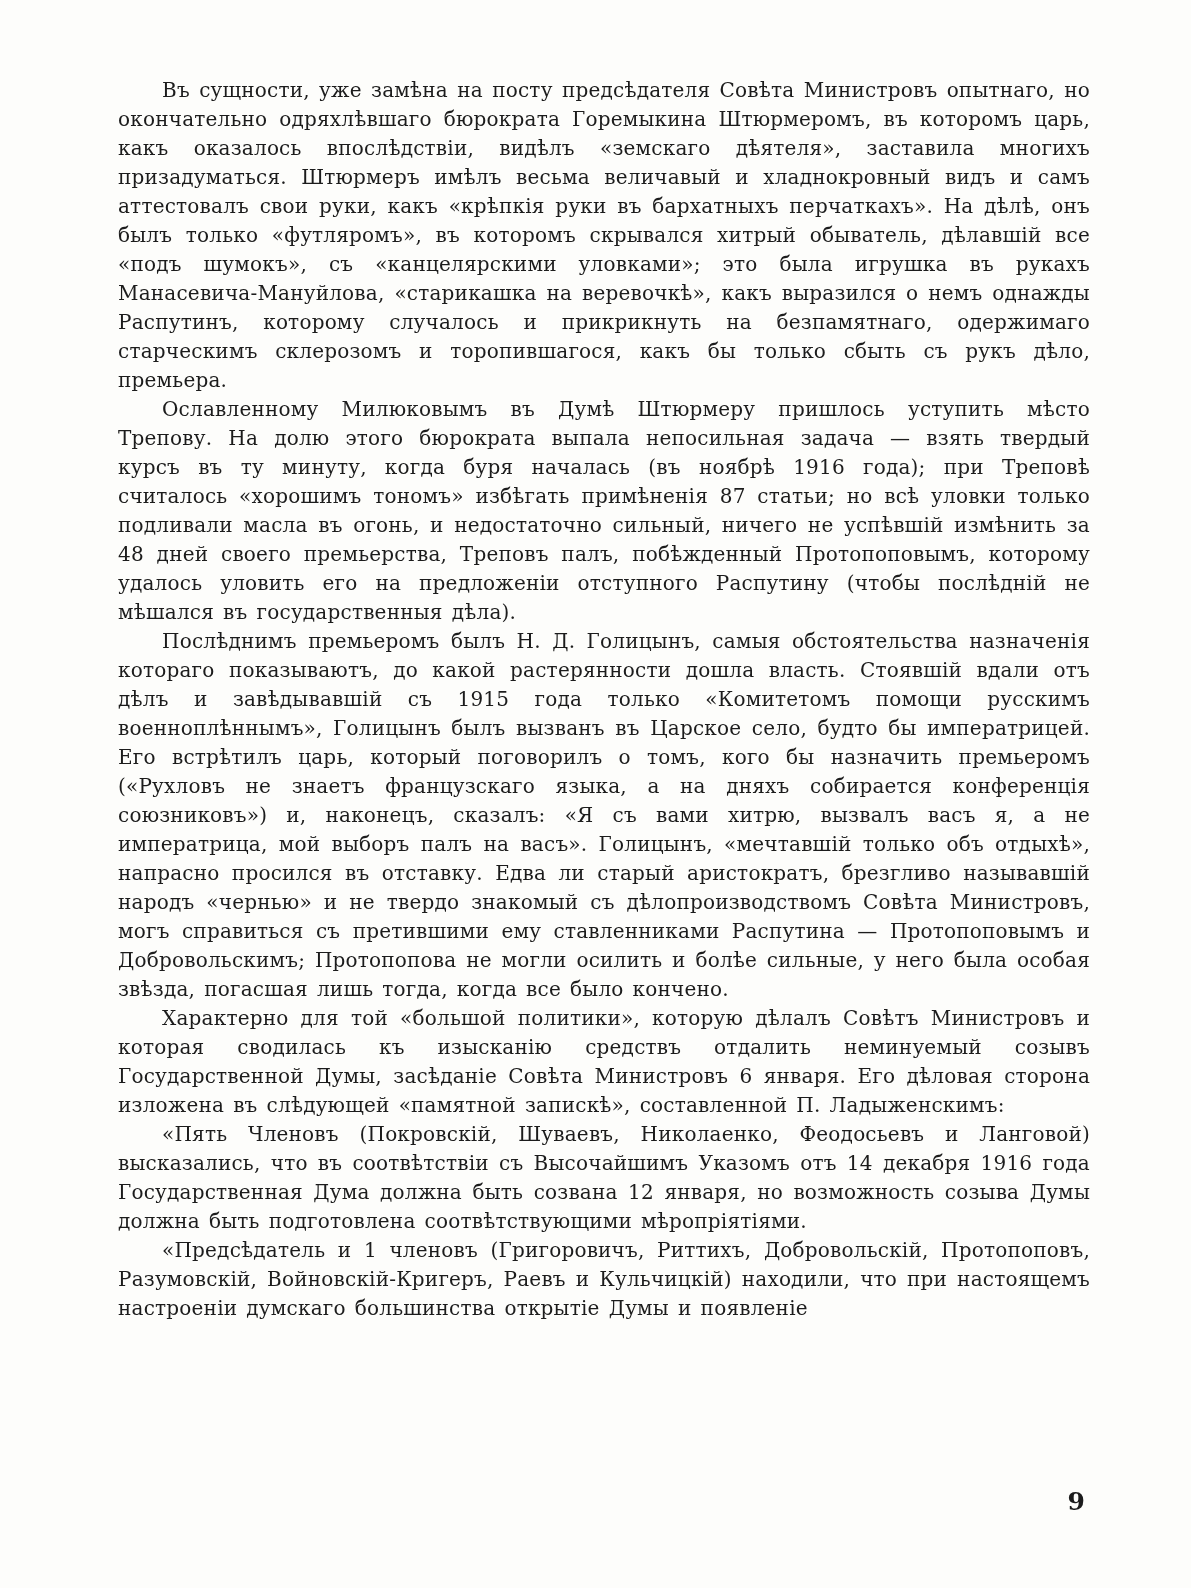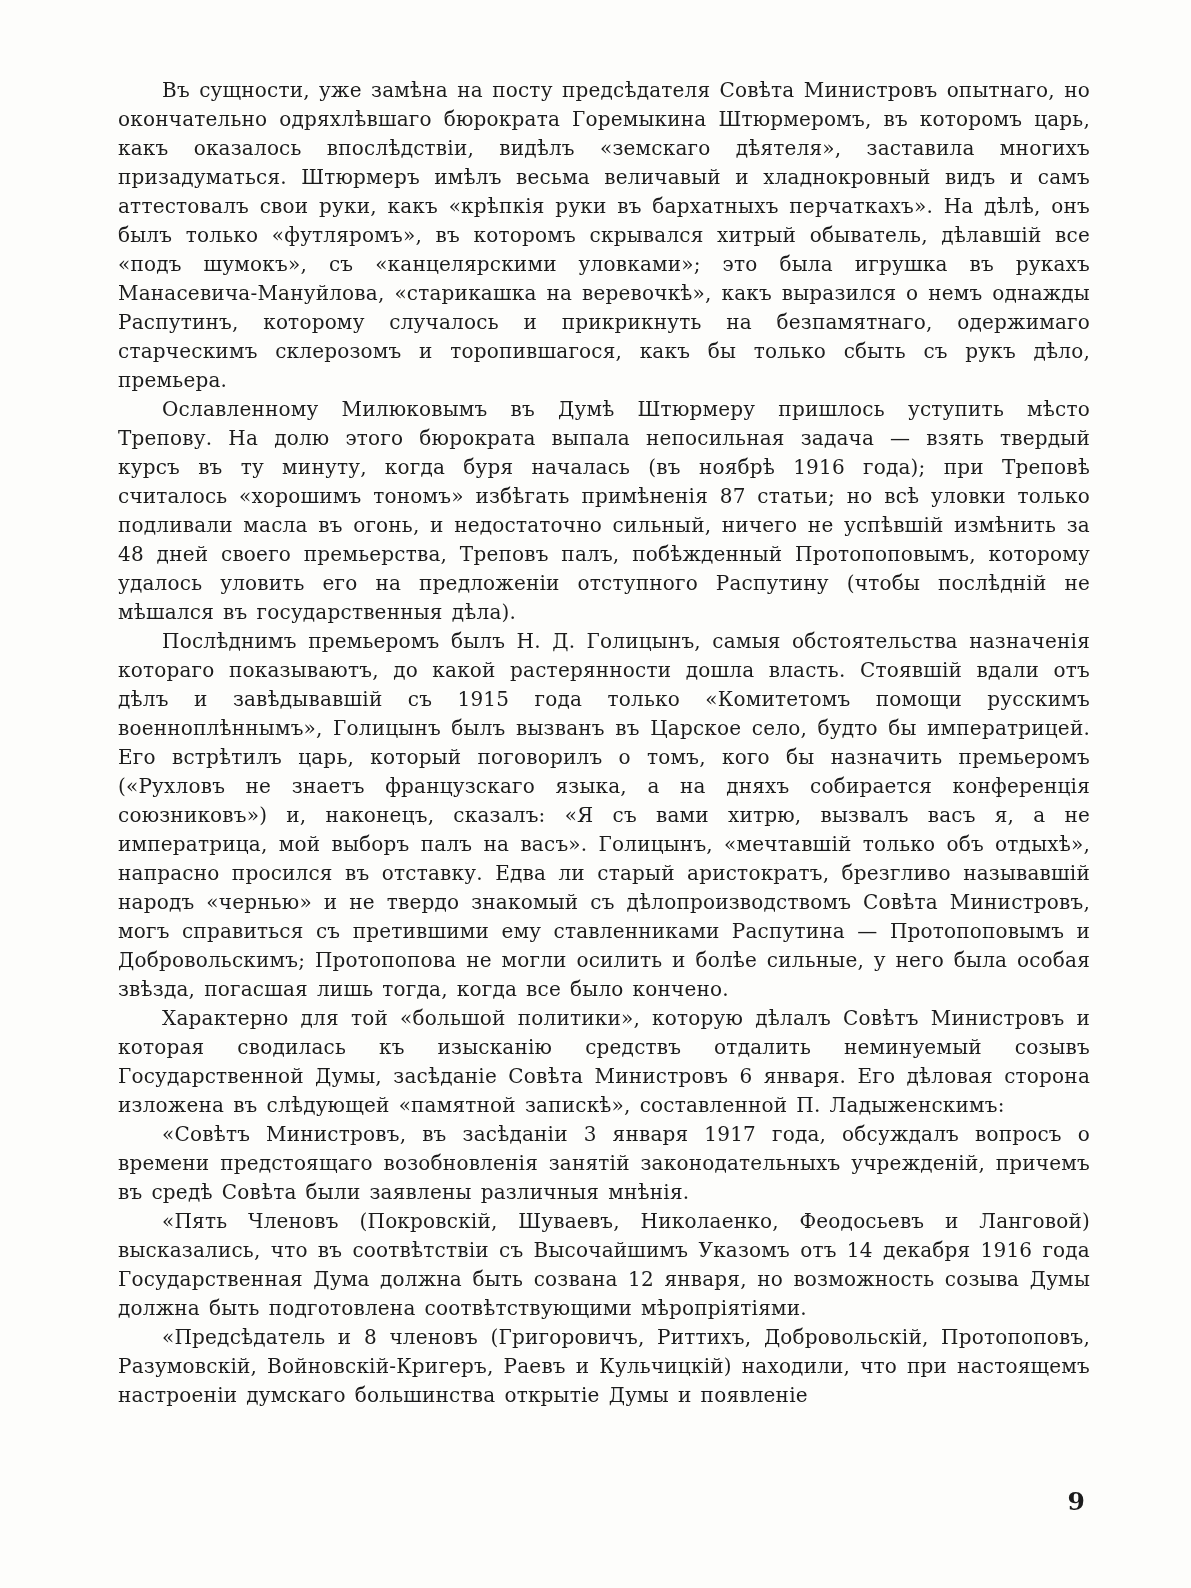--- a/index.html
+++ b/index.html
@@ -46,18 +46,17 @@
 </style>
 </head>
 <body>
 
 <div class="page">
   <div class="text-block">
     <p class="para">Въ сущности, уже замѣна на посту предсѣдателя Совѣта Министровъ опытнаго, но окончательно одряхлѣвшаго бюрократа Горемыкина Штюрмеромъ, въ которомъ царь, какъ оказалось впослѣдствіи, видѣлъ «земскаго дѣятеля», заставила многихъ призадуматься. Штюрмеръ имѣлъ весьма величавый и хладнокровный видъ и самъ аттестовалъ свои руки, какъ «крѣпкія руки въ бархатныхъ перчаткахъ». На дѣлѣ, онъ былъ только «футляромъ», въ которомъ скрывался хитрый обыватель, дѣлавшій все «подъ шумокъ», съ «канцелярскими уловками»; это была игрушка въ рукахъ Манасевича-Мануйлова, «старикашка на веревочкѣ», какъ выразился о немъ однажды Распутинъ, которому случалось и прикрикнуть на безпамятнаго, одержимаго старческимъ склерозомъ и торопившагося, какъ бы только сбыть съ рукъ дѣло, премьера.</p>
     <p class="para">Ославленному Милюковымъ въ Думѣ Штюрмеру пришлось уступить мѣсто Трепову. На долю этого бюрократа выпала непосильная задача — взять твердый курсъ въ ту минуту, когда буря началась (въ ноябрѣ 1916 года); при Треповѣ считалось «хорошимъ тономъ» избѣгать примѣненія 87 статьи; но всѣ уловки только подливали масла въ огонь, и недостаточно сильный, ничего не успѣвшій измѣнить за 48 дней своего премьерства, Треповъ палъ, побѣжденный Протопоповымъ, которому удалось уловить его на предложеніи отступного Распутину (чтобы послѣдній не мѣшался въ государственныя дѣла).</p>
     <p class="para">Послѣднимъ премьеромъ былъ Н. Д. Голицынъ, самыя обстоятельства назначенія котораго показываютъ, до какой растерянности дошла власть. Стоявшій вдали отъ дѣлъ и завѣдывавшій съ 1915 года только «Комитетомъ помощи русскимъ военноплѣннымъ», Голицынъ былъ вызванъ въ Царское село, будто бы императрицей. Его встрѣтилъ царь, который поговорилъ о томъ, кого бы назначить премьеромъ («Рухловъ не знаетъ французскаго языка, а на дняхъ собирается конференція союзниковъ») и, наконецъ, сказалъ: «Я съ вами хитрю, вызвалъ васъ я, а не императрица, мой выборъ палъ на васъ». Голицынъ, «мечтавшій только объ отдыхѣ», напрасно просился въ отставку. Едва ли старый аристократъ, брезгливо называвшій народъ «чернью» и не твердо знакомый съ дѣлопроизводствомъ Совѣта Министровъ, могъ справиться съ претившими ему ставленниками Распутина — Протопоповымъ и Добровольскимъ; Протопопова не могли осилить и болѣе сильные, у него была особая звѣзда, погасшая лишь тогда, когда все было кончено.</p>
     <p class="para">Характерно для той «большой политики», которую дѣлалъ Совѣтъ Министровъ и которая сводилась къ изысканію средствъ отдалить неминуемый созывъ Государственной Думы, засѣданіе Совѣта Министровъ 6 января. Его дѣловая сторона изложена въ слѣдующей «памятной запискѣ», составленной П. Ладыженскимъ:</p>
-    <p class="para">«Совѣтъ Министровъ, въ засѣданіи 3 января 1917 года, обсуждалъ вопросъ о времени предстоящаго возобновленія занятій законодательныхъ учрежденій, причемъ въ средѣ Совѣта были заявлены различныя мнѣнія.</p>
     <p class="para">«Пять Членовъ (Покровскій, Шуваевъ, Николаенко, Феодосьевъ и Ланговой) высказались, что въ соотвѣтствіи съ Высочайшимъ Указомъ отъ 14 декабря 1916 года Государственная Дума должна быть созвана 12 января, но возможность созыва Думы должна быть подготовлена соотвѣтствующими мѣропріятіями.</p>
-    <p class="para">«Предсѣдатель и 8 членовъ (Григоровичъ, Риттихъ, Добровольскій, Протопоповъ, Разумовскій, Войновскій-Кригеръ, Раевъ и Кульчицкій) находили, что при настоящемъ настроеніи думскаго большинства открытіе Думы и появленіе</p>
+    <p class="para">«Предсѣдатель и 1 членовъ (Григоровичъ, Риттихъ, Добровольскій, Протопоповъ, Разумовскій, Войновскій-Кригеръ, Раевъ и Кульчицкій) находили, что при настоящемъ настроеніи думскаго большинства открытіе Думы и появленіе</p>
   </div>
   <div class="page-number">9</div>
 </div>
 
 </body></html>

